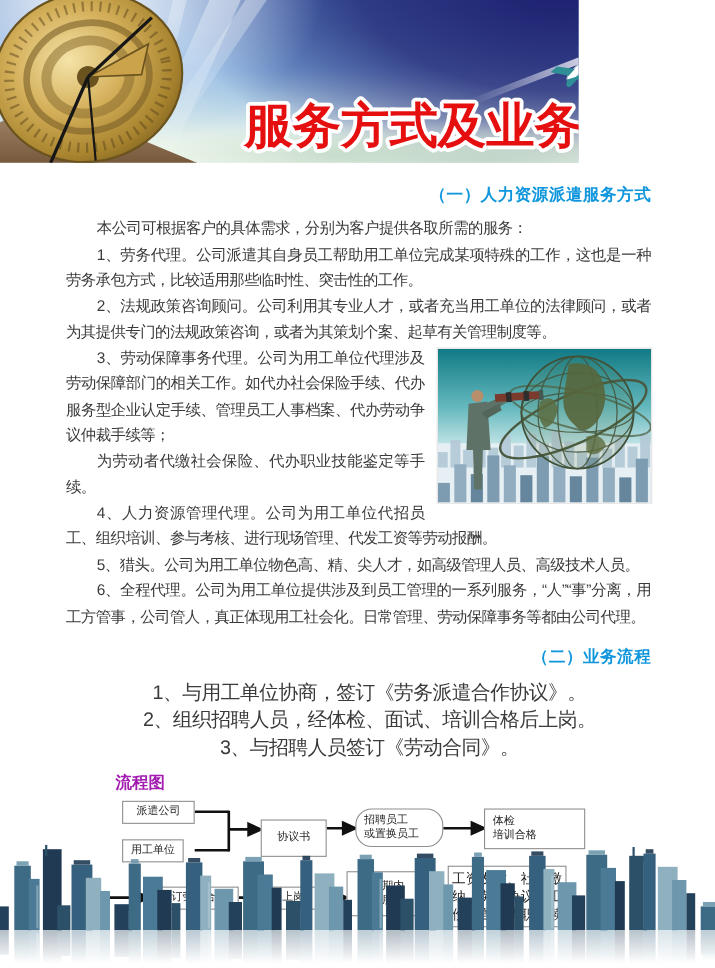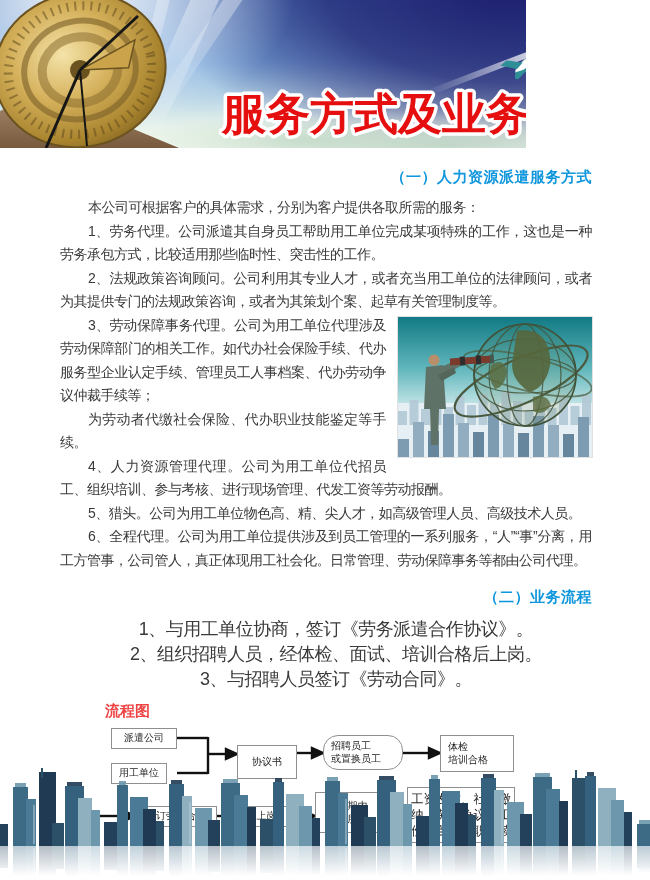--- a/index.html
+++ b/index.html
@@ -31,34 +31,34 @@
 
   
   .content{position:relative;padding:20px 58px 0 60px;}
   .sec-heading{margin:0 0 9px 23px;font-size:15px;font-weight:bold;color:#0f96dc;letter-spacing:.5px;text-align:right;}
   .sec2-heading{margin:16px 0 10px 23px;}
   p.body{margin:0;font-size:14px;line-height:23.5px;text-indent:2em;letter-spacing:-.5px;text-align:justify;}
   .photo{float:right;width:194px;height:140px;margin:3px 0 6px 12px;position:relative;overflow:hidden;
          outline:1px solid #e2e2e2;}
   .clear{clear:both;}
   .steps p{margin:0 0 0 20px;font-size:18px;line-height:25px;letter-spacing:-.5px;text-align:center;}
-  .flow-label{margin:10px 0 4px 45px;font-size:15px;font-weight:bold;color:#ef4444;
+  .flow-label{margin:10px 0 4px 45px;font-size:15px;font-weight:bold;color:#a21caf;
               font-family:"Liberation Serif",serif;}
 
   
   .flowchart{position:relative;height:128px;font-family:"Liberation Serif",serif;}
   .fc-box{position:absolute;box-sizing:border-box;background:#fff;border:1px solid #8f8f8f;
           display:flex;align-items:center;justify-content:center;font-size:10px;color:#1d1d1d;
           line-height:1.28;white-space:pre-line;letter-spacing:0;}
   .fc-left{justify-content:flex-start;padding-left:7px;}
   .bA{left:51px;top:3px;width:66px;height:21px;}
   .bB{left:51px;top:38px;width:56px;height:21px;}
   .bC{left:177px;top:20px;width:60px;height:34px;}
   .bD{left:263px;top:10px;width:80px;height:35px;border-radius:15px;}
-  .bE{left:380px;top:10px;width:74px;height:37px;}
+  .bE{left:380px;top:10px;width:92px;height:37px;}
   .bF{left:75px;top:81px;width:82px;height:21px;}
   .bG{left:183px;top:81px;width:47px;height:21px;}
   .bH{left:255px;top:67px;width:65px;height:41px;}
   .bI{left:347px;top:62px;width:108px;height:56px;font-size:12.5px;padding:1px 3px;}
   .fc-arrows{position:absolute;left:0;top:0;}
 
   
   .skyline-wrap{position:absolute;left:0;bottom:0;width:650px;height:112px;}
   .skyline{position:absolute;left:0;top:0;}
   .refl{position:absolute;left:0;top:78px;width:650px;height:34px;overflow:hidden;}

